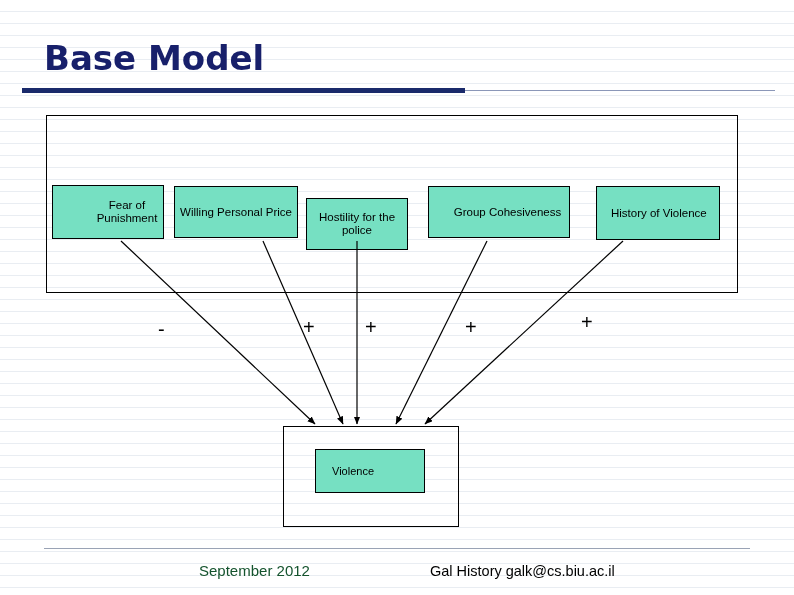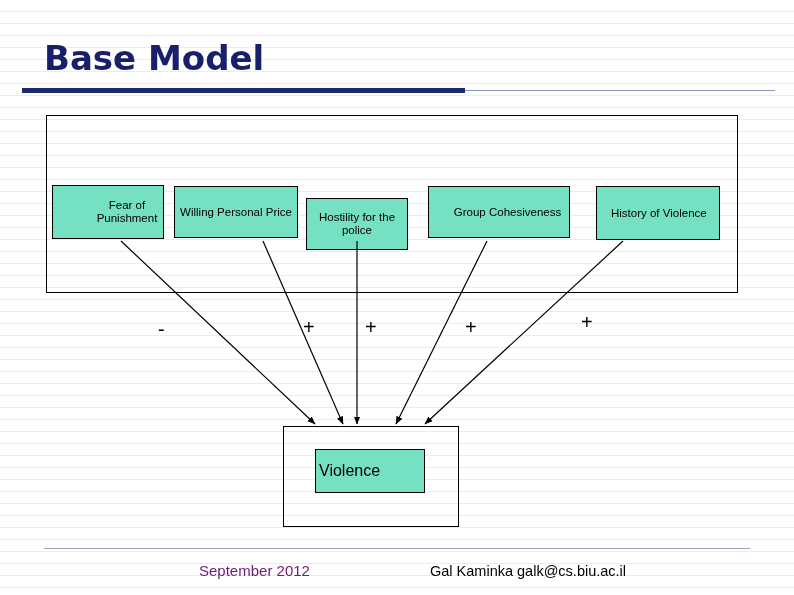--- a/index.html
+++ b/index.html
@@ -112,25 +112,25 @@
   }
   .violence-box {
     position: absolute;
     left: 315px;
     top: 449px;
     width: 110px;
     height: 44px;
     background: #76e0c2;
     border: 1px solid #000000;
     box-sizing: border-box;
-    font-size: 16px;
+    font-size: 11px;
     color: #000000;
     display: flex;
     align-items: center;
-    padding-left: 3px;
+    padding-left: 16px;
   }
 
   svg.arrows {
     position: absolute;
     left: 0; top: 0;
     width: 794px; height: 595px;
     z-index: 2;
     pointer-events: none;
   }
 
@@ -140,21 +140,21 @@
     top: 548px;
     width: 706px;
     height: 1px;
     background: #9aa3b5;
   }
   .footer-date {
     position: absolute;
     left: 199px;
     top: 562px;
     font-size: 15px;
-    color: #701a75;
+    color: #14532d;
   }
   .footer-author {
     position: absolute;
     left: 430px;
     top: 563px;
     font-size: 14.5px;
     color: #000000;
   }
 </style>
 </head>
@@ -209,13 +209,13 @@
     <line x1="121" y1="241" x2="315" y2="424"></line>
     <line x1="263" y1="241" x2="343" y2="424"></line>
     <line x1="357" y1="241" x2="357" y2="424"></line>
     <line x1="487" y1="241" x2="396" y2="424"></line>
     <line x1="623" y1="241" x2="425" y2="424"></line>
   </g>
 </svg>
 
 <div class="footer-rule"></div>
 <div class="footer-date">September 2012</div>
-<div class="footer-author">Gal Kaminka  galk@cs.biu.ac.il</div>
+<div class="footer-author">Gal History  galk@cs.biu.ac.il</div>
 
 </body></html>

